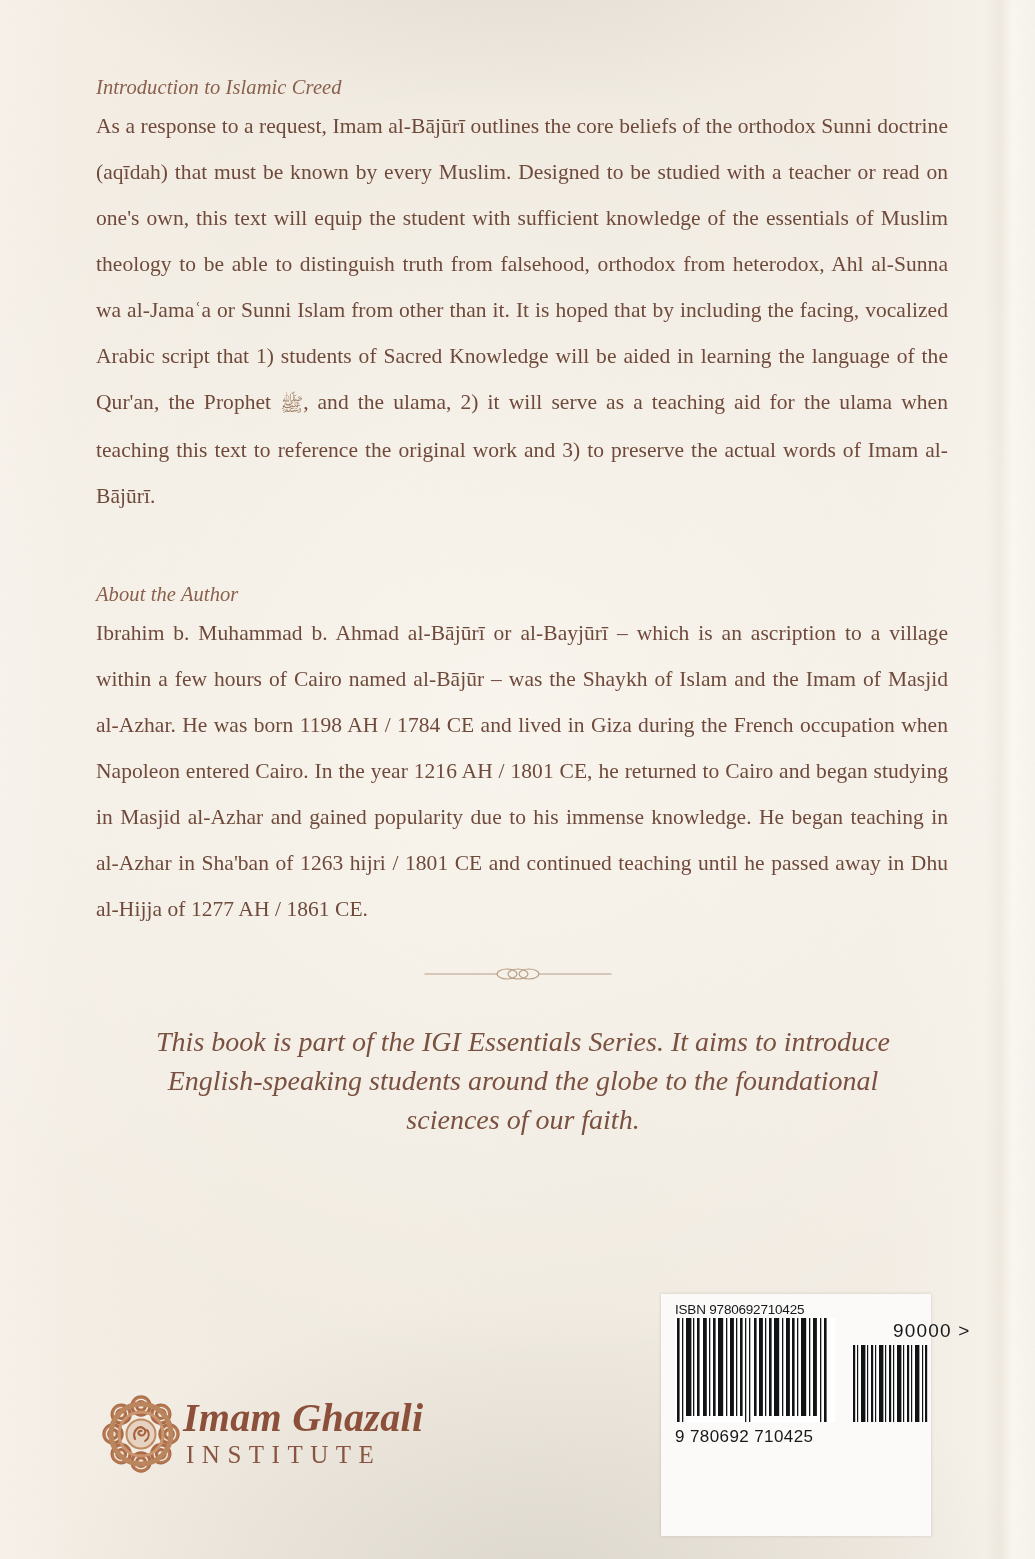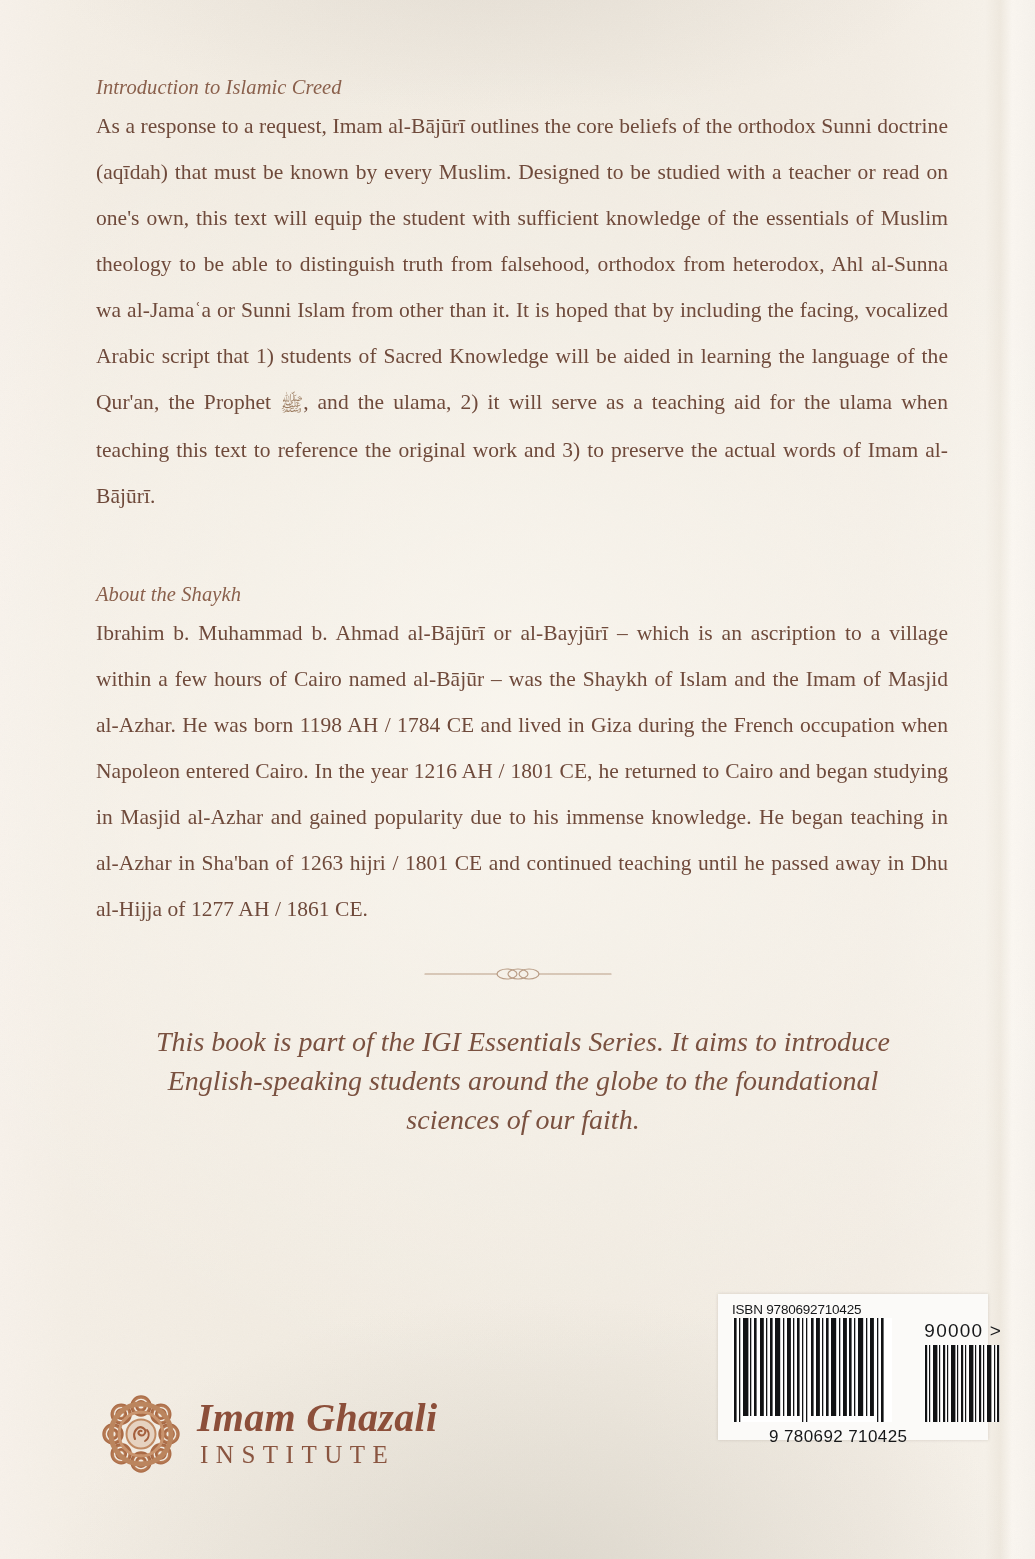--- a/index.html
+++ b/index.html
@@ -107,21 +107,20 @@
     text-align: center;
   }
 
   
   .logo {
     position: absolute;
     left: 99px;
     top: 1392px;
     display: flex;
     align-items: center;
-    gap: 14px;
   }
   .logo-mark { flex: 0 0 auto; line-height: 0; }
   .logo-words { line-height: 1; padding-bottom: 4px; }
   .logo-name {
     font-style: italic;
     font-weight: 700;
     font-size: 40px;
     color: #8c4f3a;
     letter-spacing: 0.3px;
     display: block;
@@ -131,24 +130,24 @@
     color: #8a5540;
     letter-spacing: 7.5px;
     display: block;
     margin-top: 4px;
     padding-left: 3px;
   }
 
   
   .barcode-box {
     position: absolute;
-    left: 718px;
+    left: 661px;
     top: 1294px;
     width: 270px;
-    height: 146px;
+    height: 242px;
     background: #fbfaf8;
     box-shadow: 0 0 3px rgba(120,110,100,0.25);
   }
   .barcode-inner {
     position: absolute;
     left: 14px;
     top: 8px;
     right: 10px;
     bottom: 6px;
   }
@@ -162,30 +161,30 @@
   }
   .barcode-row { display: flex; align-items: flex-start; gap: 17px; }
   .ean-main { position: relative; }
   .ean-digits {
     font-family: "Liberation Sans", sans-serif;
     font-size: 17px;
     color: #17181a;
     letter-spacing: 0.4px;
     margin-top: 1px;
     white-space: nowrap;
-    margin-left: 37px;
   }
   .addon-col { padding-top: 2px; }
   .addon-digits {
     font-family: "Liberation Sans", sans-serif;
     font-size: 19px;
     color: #17181a;
     letter-spacing: 1.2px;
     margin-bottom: 3px;
     white-space: nowrap;
+    margin-left: 41px;
   }
 </style>
 </head>
 <body>
 
 <div class="cover">
 
   <div class="paper-base"></div>
 
   <svg class="paper-grain" width="1035" height="1559" aria-hidden="true">
@@ -204,21 +203,21 @@
   <div class="content">
 
     <div class="section">
       <div class="section-head">Introduction to Islamic Creed</div>
       <p class="body-copy"><span>As a response to a request, Imam al-Bājūrī outlines the core beliefs of the orthodox Sunni doctrine (aqīdah) that must be known by every Muslim. Designed to be studied with a teacher or read on one's own, this text will equip the student with sufficient knowledge of the essentials of Muslim theology to be able to distinguish truth from falsehood, orthodox from heterodox, Ahl al-Sunna wa al-Jamaʿa or Sunni Islam from other than it. It is hoped that by including the facing, vocalized Arabic script that 1) students of Sacred Knowledge will be aided in learning the language of the Qur'an, the Prophet </span><span class="saw">ﷺ</span><span>, and the ulama, 2) it will serve as a teaching aid for the ulama when teaching this text to reference the original work and 3) to preserve the actual words of Imam al-Bājūrī.</span></p>
     </div>
 
     <div class="gap-between-sections"></div>
 
     <div class="section">
-      <div class="section-head">About the Shaykh</div>
+      <div class="section-head">About the Author</div>
       <p class="body-copy">Ibrahim b. Muhammad b. Ahmad al-Bājūrī or al-Bayjūrī – which is an ascription to a village within a few hours of Cairo named al-Bājūr – was the Shaykh of Islam and the Imam of Masjid al-Azhar. He was born 1198 AH / 1784 CE and lived in Giza during the French occupation when Napoleon entered Cairo. In the year 1216 AH / 1801 CE, he returned to Cairo and began studying in Masjid al-Azhar and gained popularity due to his immense knowledge. He began teaching in al-Azhar in Sha'ban of 1263 hijri / 1801 CE and continued teaching until he passed away in Dhu al-Hijja of 1277 AH / 1861 CE.</p>
     </div>
 
   </div>
 
   <div class="divider-wrap">
     <svg width="190" height="22" viewBox="0 0 190 22" aria-hidden="true">
       <g stroke="#b99d86" stroke-width="1.2" fill="none" stroke-linecap="round">
         <line x1="2" y1="11" x2="74" y2="11"></line>
         <line x1="116" y1="11" x2="188" y2="11"></line>

